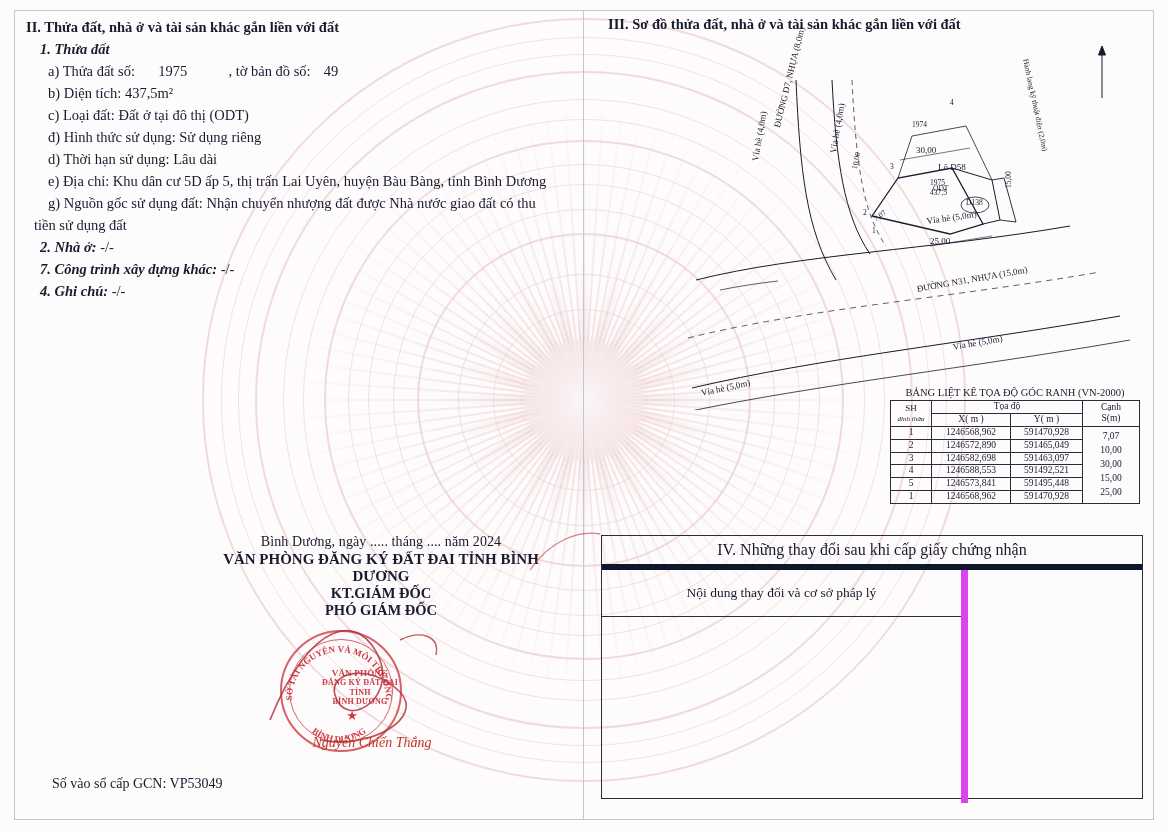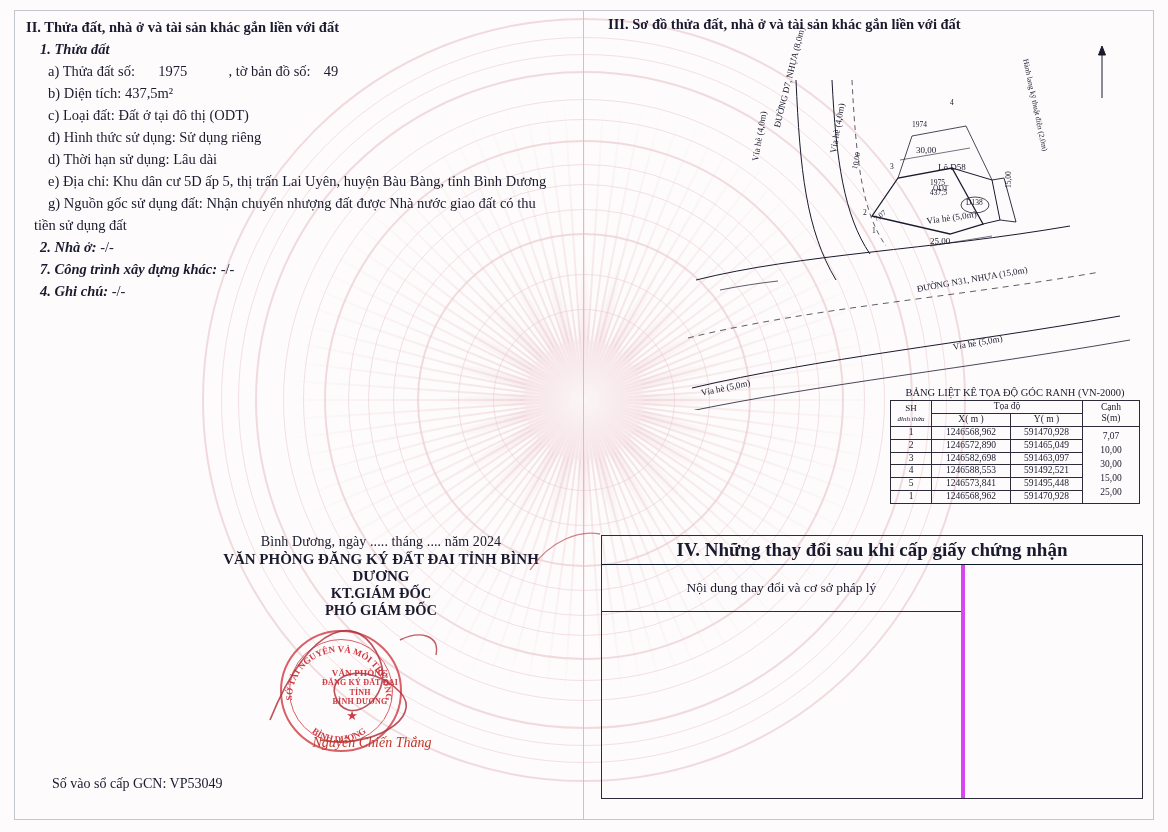--- a/index.html
+++ b/index.html
@@ -154,25 +154,25 @@
   .bookno {
     position:absolute; left:52px; top:776px; font-size:14px;
   }
   
   .sec4 {
     position:absolute; left:601px; top:535px; width:540px; height:262px;
     border:1px solid #2b2b3a;
   }
   .sec4-title {
     height:28px; line-height:28px; text-align:center;
-    font-weight:700; font-size:19px;
-    border-bottom:1px solid #0f172a;
+    font-weight:400; font-size:16px;
+    border-bottom:6px solid #0f172a;
   }
   .sec4-cols { display:flex; height:233px; }
-  .sec4-c1 { width:359px; border-right:4px solid #d946ef; }
+  .sec4-c1 { width:359px; border-right:7px solid #d946ef; }
   .sec4-c2 { flex:1; }
   .sec4-head {
     height:46px; border-bottom:1px solid #2b2b3a;
     display:flex; align-items:center; justify-content:center;
     text-align:center; font-size:13.5px; line-height:1.3; padding:0 8px;
   }
 </style>
 </head>
 <body>
 

